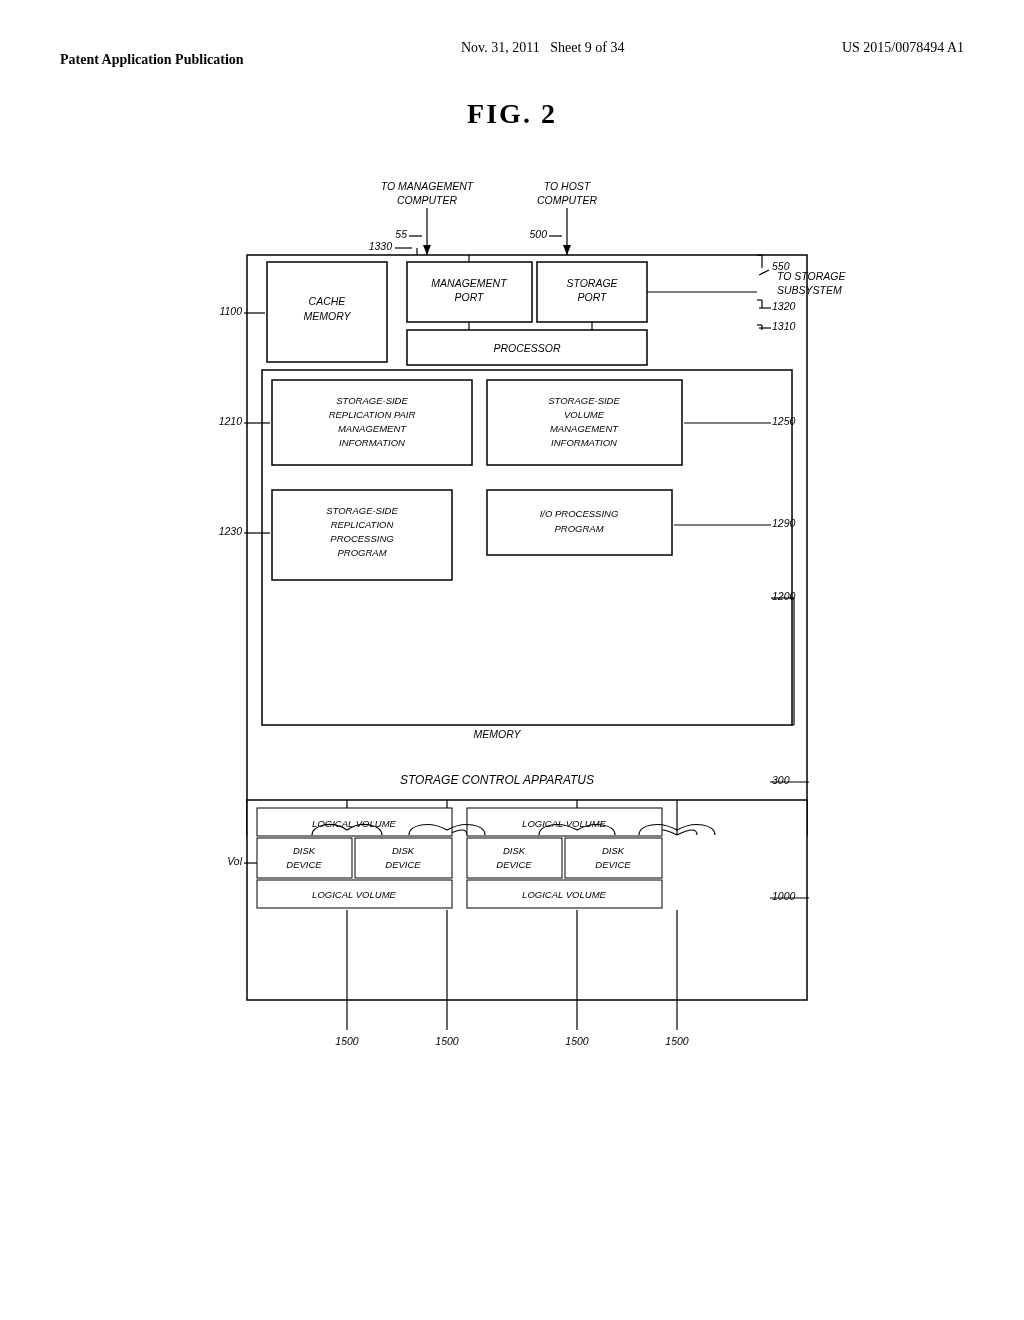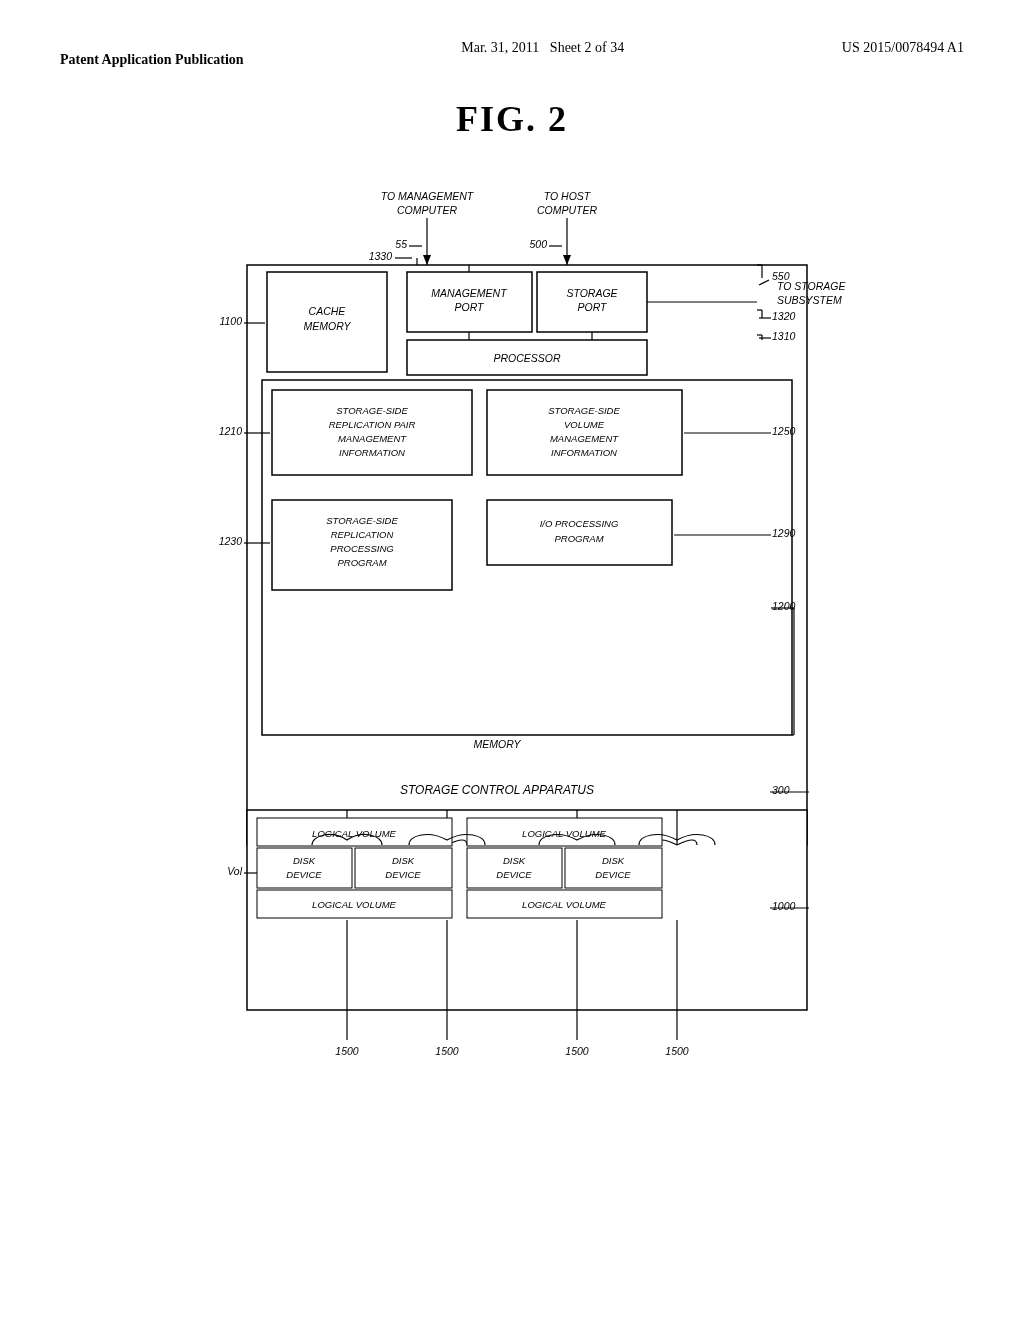--- a/index.html
+++ b/index.html
@@ -28,21 +28,21 @@
       margin-bottom: 10px;
       font-size: 14px;
     }
     .header-left { font-weight: bold; margin-top: 12px; }
     .header-center { text-align: center; }
     .header-right { text-align: right; }
 
     
     .fig-title {
       text-align: center;
-      font-size: 36px;
+      font-size: 28px;
       font-weight: bold;
       margin: 30px 0 40px 0;
       letter-spacing: 2px;
     }
 
     
     .diagram {
       position: relative;
       width: 750px;
       margin: 0 auto;
@@ -64,22 +64,22 @@
     }
   </style>
 </head>
 <body>
 
 <div class="page">
 
   <div class="header">
     <div class="header-left">Patent Application Publication</div>
     <div class="header-center">
-      <span>Mar. 31, 2011</span>&nbsp;&nbsp;
-      <span>Sheet 2 of 34</span>
+      <span>Nov. 31, 2011</span>&nbsp;&nbsp;
+      <span>Sheet 9 of 34</span>
     </div>
     <div class="header-right">US 2015/0078494 A1</div>
   </div>
 
   <div class="fig-title">FIG. 2</div>
 
   <div class="diagram">
     <svg viewBox="0 0 750 950" xmlns="http://www.w3.org/2000/svg">
 
       <defs>

